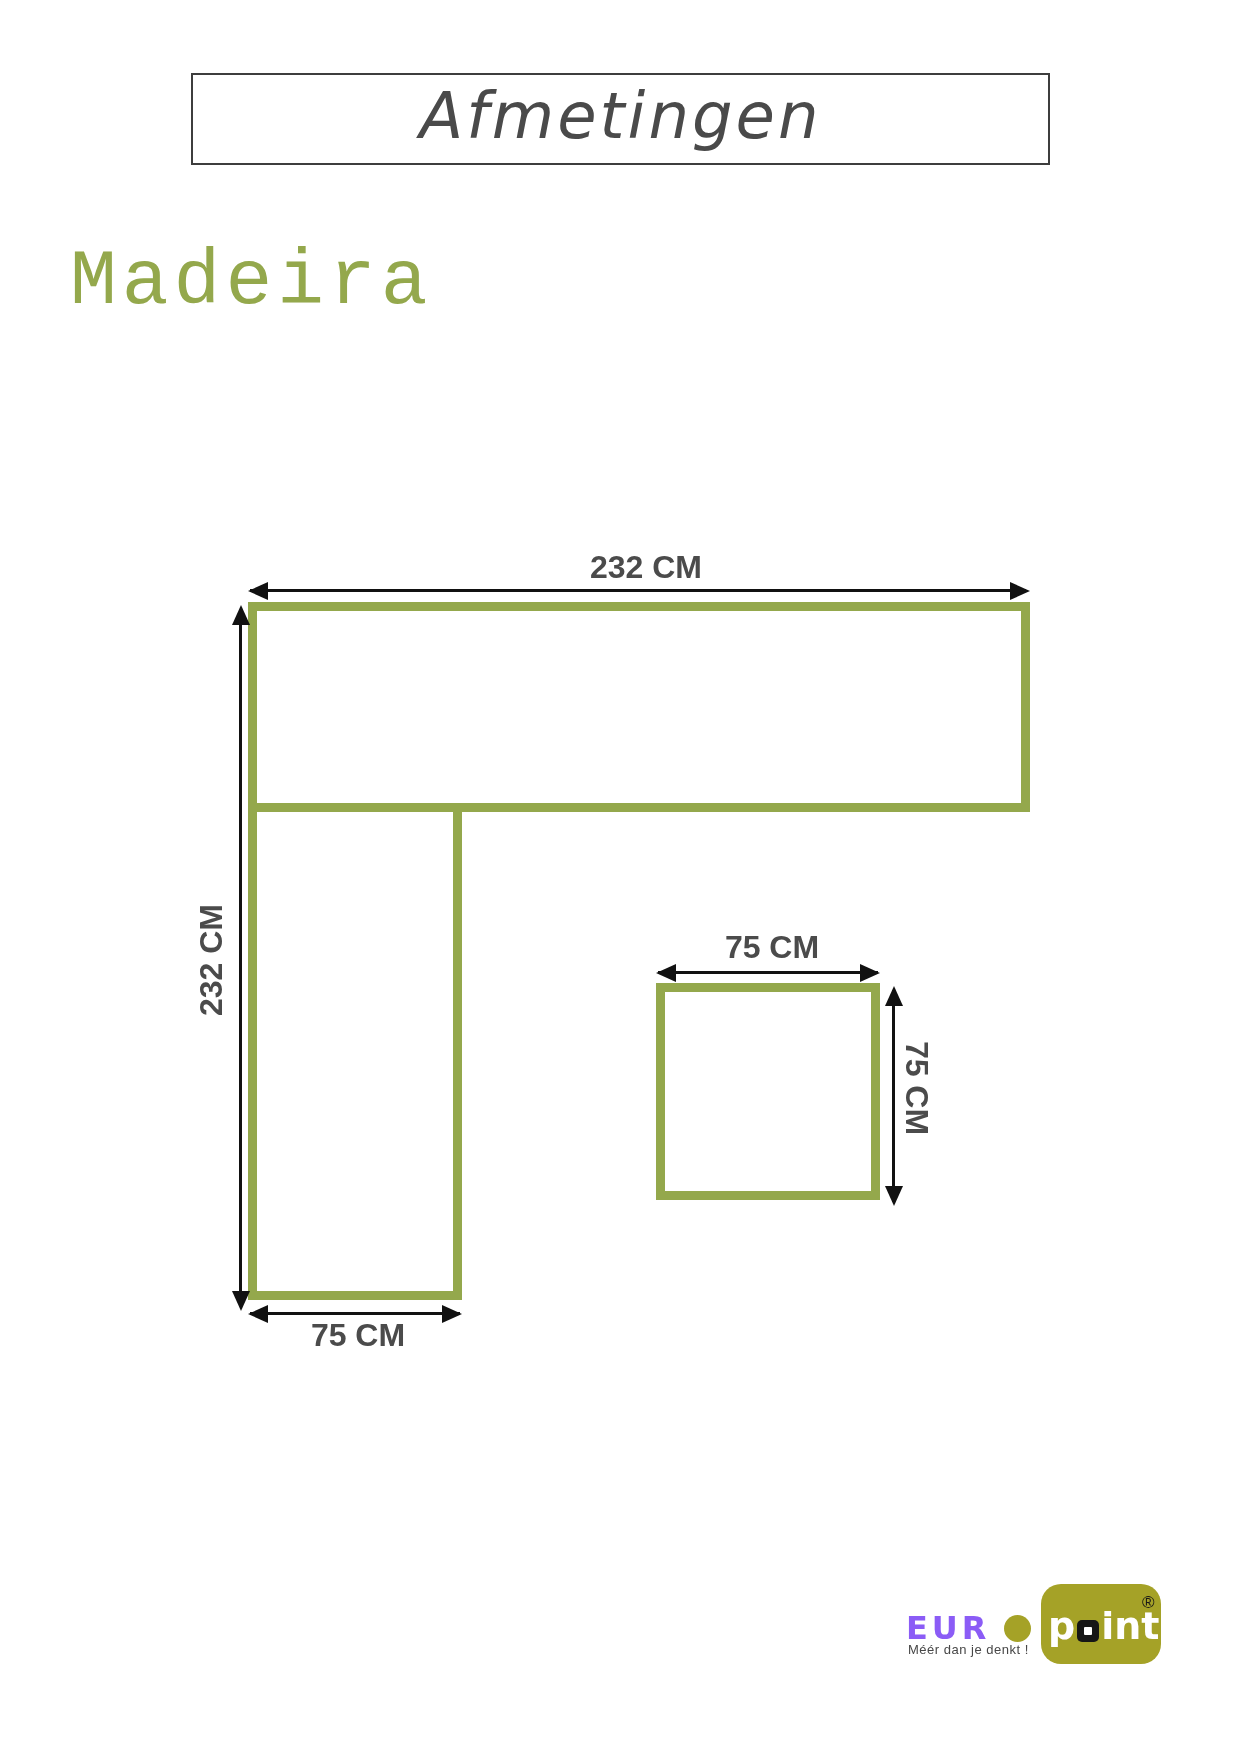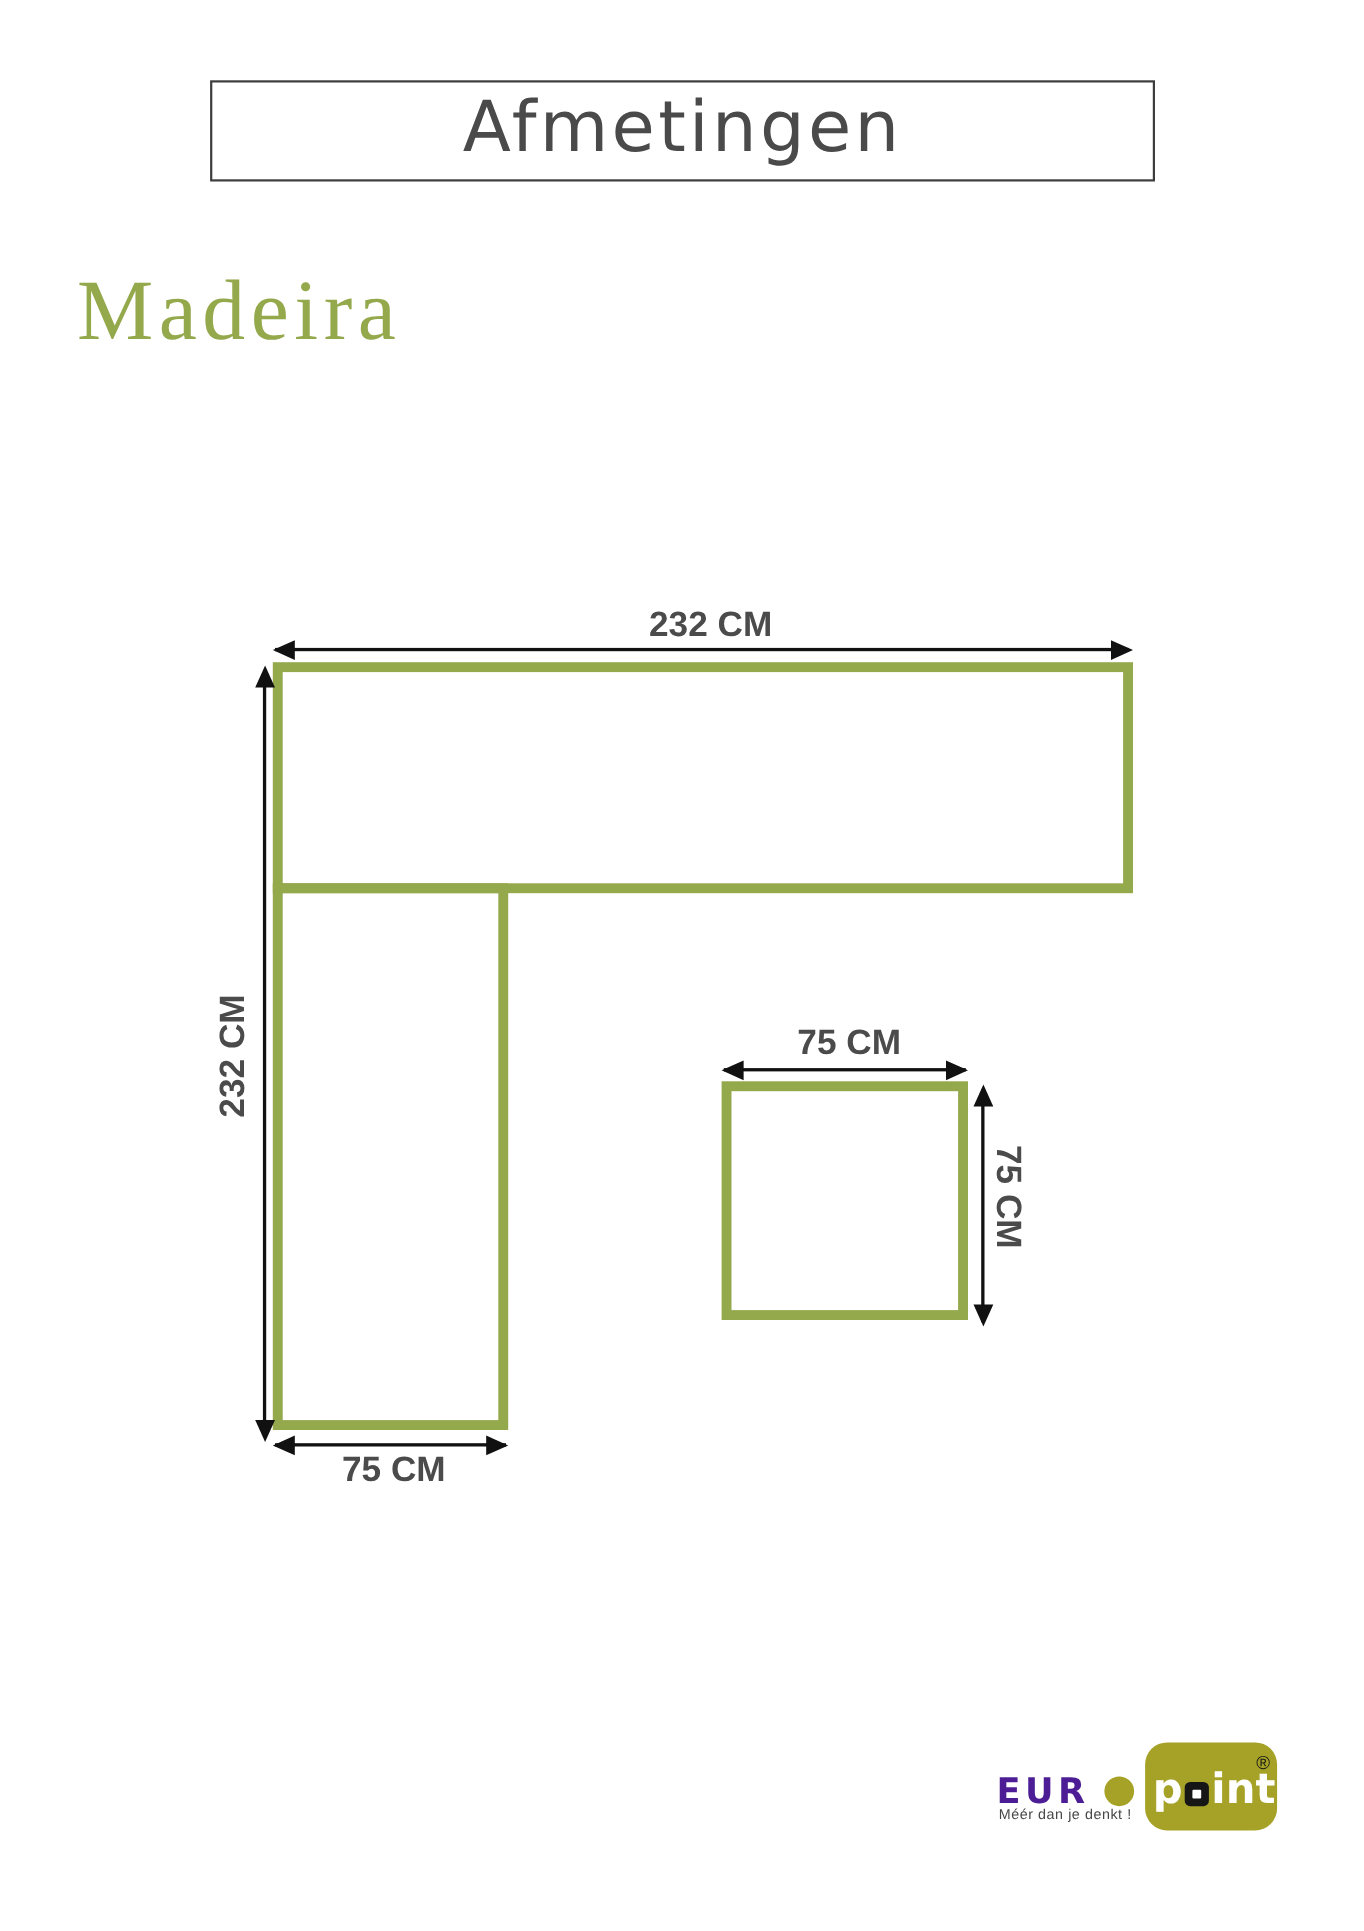--- a/index.html
+++ b/index.html
@@ -6,30 +6,30 @@
   body{
     width:1240px;height:1755px;position:relative;overflow:hidden;
     font-family:"Liberation Sans",sans-serif;
   }
   .abs{position:absolute;}
 
   
   #title-box{
     left:191px;top:73px;width:859px;height:92px;
     border:2px solid #3d3d3d;box-sizing:border-box;
-    display:flex;align-items:center;justify-content:center;
+    display:flex;align-items:center;justify-content:center;font-style:italic;
   }
   #title-text{
     font-family:"DejaVu Sans",sans-serif;
     font-size:64px;letter-spacing:3px;color:#4a4a4a;line-height:1;
     padding-bottom:6px;
   }
   #product-name{
     left:70px;top:243px;
-    font-family:Liberation Serif, serif;
+    font-family:Liberation Mono, monospace;
     font-size:78px;letter-spacing:5px;color:#94a84c;line-height:1;
   }
 
   
   .shape{
     position:absolute;border:9px solid #94a84c;box-sizing:border-box;
     background:transparent;
   }
   #shape-sofa-top{left:248px;top:602px;width:782px;height:210px;}
   #shape-sofa-chaise{left:248px;top:803px;width:214px;height:497px;}
@@ -76,21 +76,21 @@
 
   
   #logo{left:905px;top:1582px;width:262px;height:95px;}
   #logo-box{
     position:absolute;left:136px;top:2px;width:120px;height:80px;
     background:#a5a227;border-radius:20px;
   }
   #logo-eur{
     position:absolute;left:1px;top:30px;
     font-family:"DejaVu Sans",sans-serif;
-    font-size:32px;font-weight:900;letter-spacing:4px;color:#4c1d95;line-height:1;
+    font-size:32px;font-weight:900;letter-spacing:4px;color:#8b5cf6;line-height:1;
   }
   #logo-o-disc{
     position:absolute;left:99px;top:33px;width:27px;height:27px;
     border-radius:50%;background:#a5a227;
   }
   #logo-point{
     position:absolute;left:143px;top:22px;height:48px;
     display:flex;align-items:center;
     font-family:"DejaVu Sans",sans-serif;
     font-size:38px;font-weight:bold;color:#ffffff;line-height:1;

